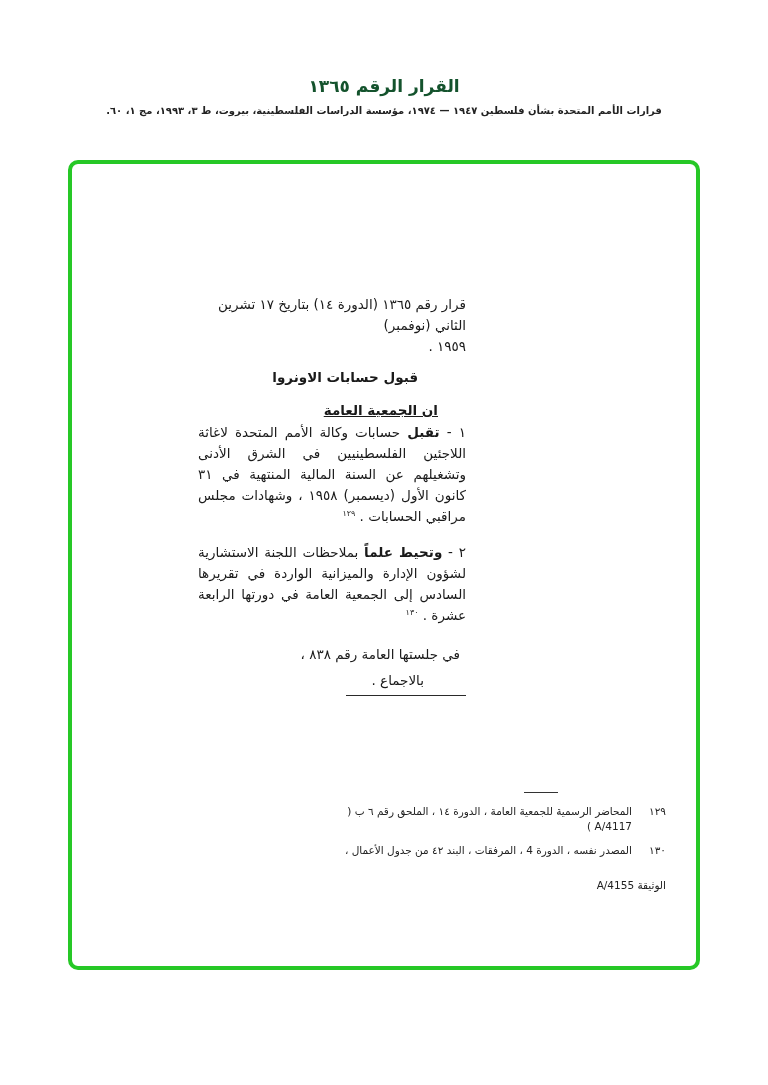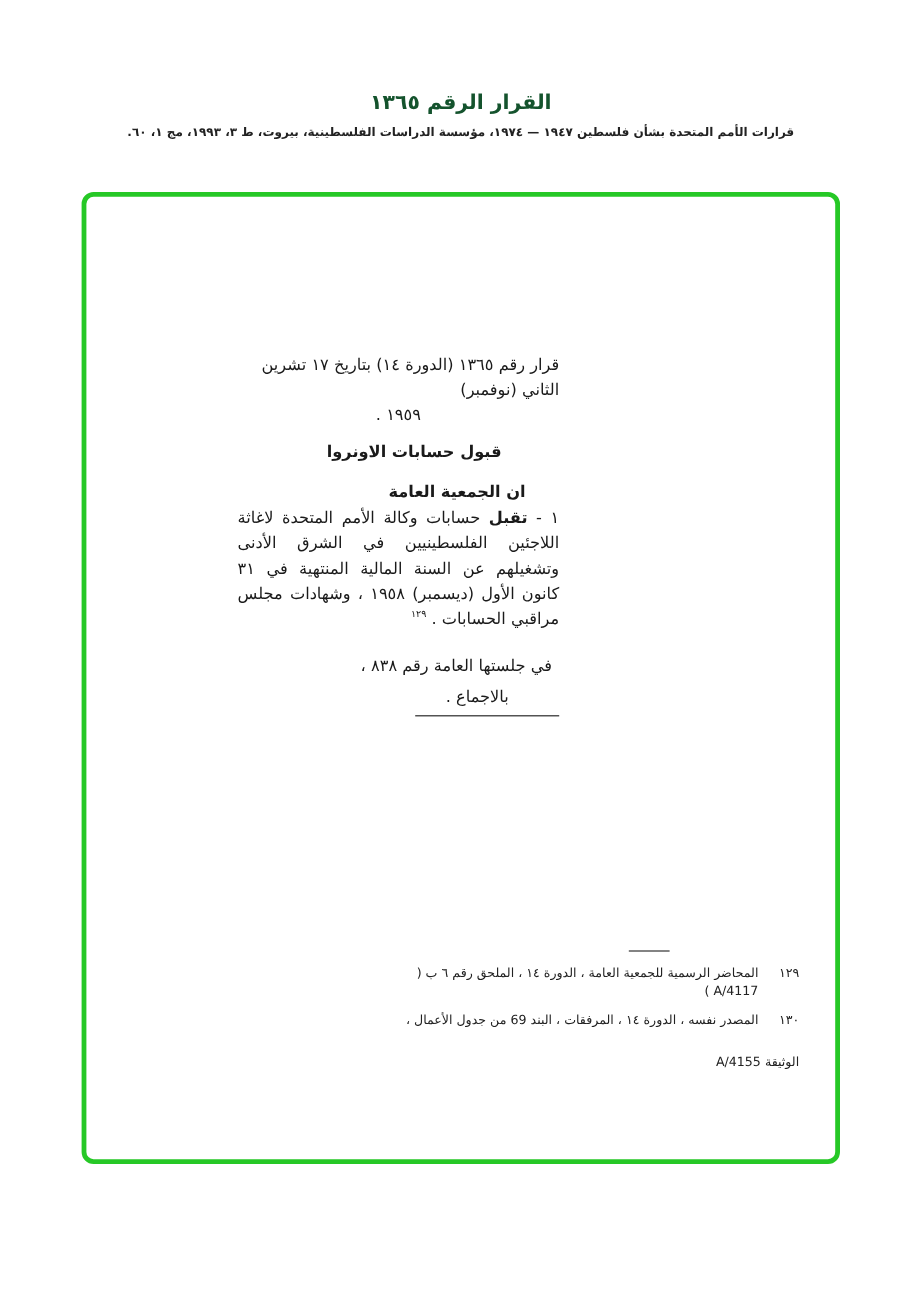--- a/index.html
+++ b/index.html
@@ -64,29 +64,30 @@
     text-align: right;
     font-size: 13.5px;
     line-height: 21px;
     color: #1a1a1a;
   }
   .doc-title {
     margin: 0 0 10px 0;
   }
   .doc-title .carry {
     display: block;
-    text-align: center;
+    text-align: right;
   }
   .subject {
     margin: 0 48px 12px 0;
     font-weight: 700;
   }
   .opening {
     margin: 0 28px 1px 0;
     font-weight: 700;
+    text-decoration: underline;
   }
   .para {
     margin: 0 0 15px 0;
     text-align: justify;
     text-justify: inter-word;
   }
   .para b { font-weight: 700; }
   sup.fn-ref {
     font-size: 8px;
     vertical-align: super;
@@ -157,35 +158,36 @@
         <span>قرار رقم ١٣٦٥ (الدورة ١٤) بتاريخ ١٧ تشرين الثاني (نوفمبر)</span>
         <span class="carry">١٩٥٩ .</span>
       </p>
 
       <p class="subject">قبول حسابات الاونروا</p>
 
       <p class="opening">ان الجمعية العامة</p>
 
       <p class="para"><span>١ - </span><b>تقبل</b><span> حسابات وكالة الأمم المتحدة لاغاثة اللاجئين الفلسطينيين في الشرق الأدنى وتشغيلهم عن السنة المالية المنتهية في ٣١ كانون الأول (ديسمبر) ١٩٥٨ ، وشهادات مجلس مراقبي الحسابات . </span><sup class="fn-ref">١٢٩</sup></p>
 
+      <p class="para"><span>٢ - </span><b>وتحيط علماً</b><span> بملاحظات اللجنة الاستشارية لشؤون الإدارة والميزانية الواردة في تقريرها السادس إلى الجمعية العامة في دورتها الرابعة عشرة . </span><sup class="fn-ref">١٣٠</sup></p>
 
       <p class="closing-line">في جلستها العامة رقم ٨٣٨ ،</p>
       <p class="closing-line last">بالاجماع .</p>
 
       <hr class="closing-rule">
     </div>
 
     <div class="fn-rule"></div>
 
     <div class="footnotes">
       <div class="fn-row">
         <span class="fn-num">١٢٩</span>
         <span class="fn-text">المحاضر الرسمية للجمعية العامة ، الدورة ١٤ ، الملحق رقم ٦ ب ( A/4117 )</span>
       </div>
       <div class="fn-row">
         <span class="fn-num">١٣٠</span>
-        <span class="fn-text">المصدر نفسه ، الدورة ١٤ ، المرفقات ، البند 69 من جدول الأعمال ،</span>
+        <span class="fn-text">المصدر نفسه ، الدورة 4 ، المرفقات ، البند ٤٢ من جدول الأعمال ،</span>
       </div>
       <div class="fn-continuation">الوثيقة  A/4155</div>
     </div>
 
   </div>
 </div>
 
 </body></html>

